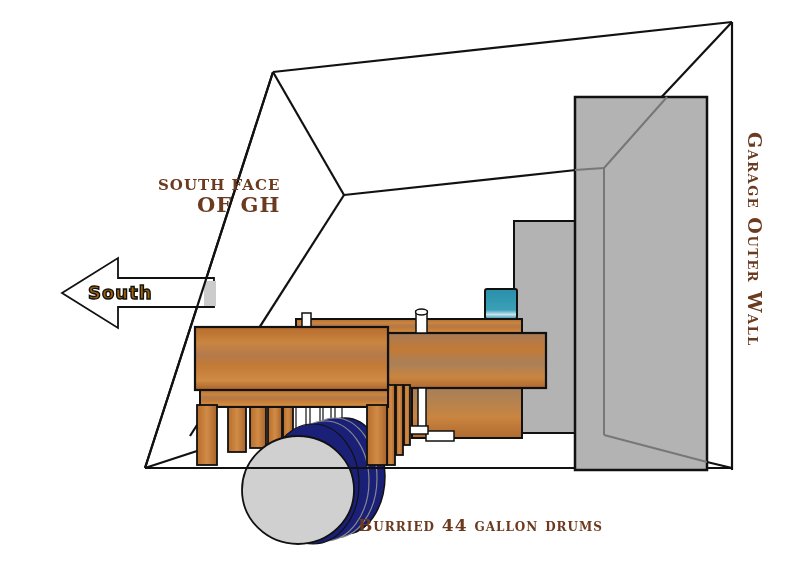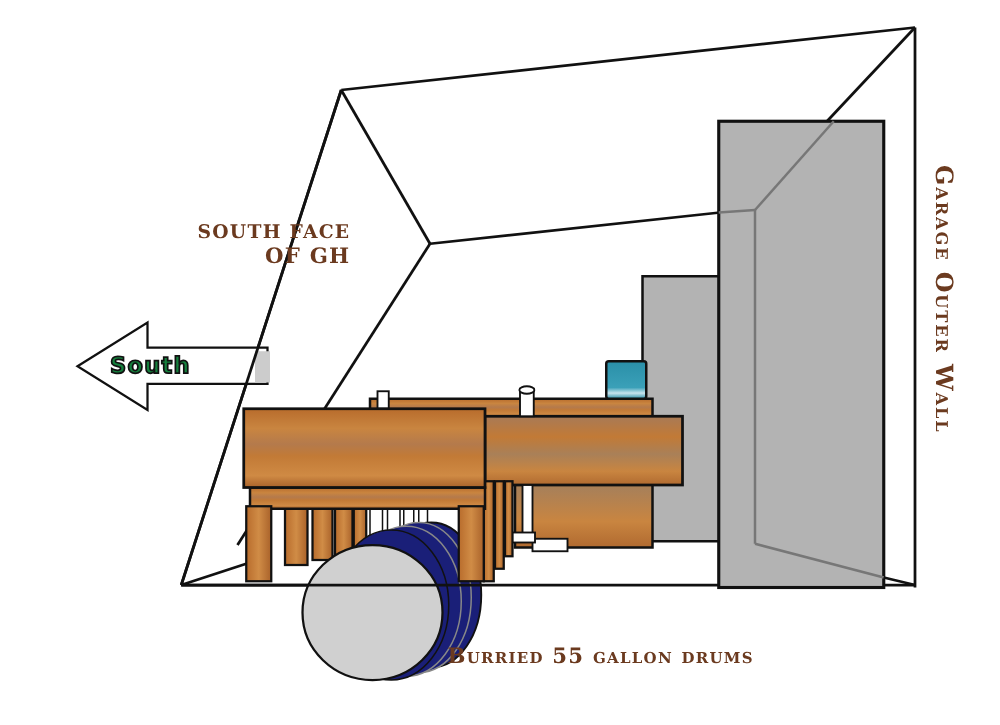--- a/index.html
+++ b/index.html
@@ -1,24 +1,24 @@
 <!DOCTYPE html>
 <html><head>
 <meta charset="utf-8">
 <style>
   html, body { margin:0; padding:0; background:#ffffff; }
   body { width:800px; height:580px; position:relative; overflow:hidden; font-family:"DejaVu Sans", sans-serif; }
   #stage { position:absolute; left:0; top:0; width:800px; height:580px; }
   .label { position:absolute; color:#6b3a1f; font-family:"DejaVu Serif", serif; font-weight:bold; letter-spacing:1px; white-space:nowrap; }
   #lbl-south-face { left:158px; top:175px; font-size:15px; text-align:right; line-height:20px; }
-  #lbl-south-face .l2 { font-size:17px; display:block; }
+  #lbl-south-face .l2 { font-size:21px; display:block; }
   #lbl-garage { left:740px; top:132px; width:30px; height:260px; }
   #lbl-garage span { display:block; transform:rotate(90deg); transform-origin:0 0; position:absolute; left:26px; top:0; font-size:19px; font-variant:small-caps; letter-spacing:1.5px; }
   #lbl-drums { left:358px; top:515px; font-size:17px; font-variant:small-caps; letter-spacing:1px; }
-  #arrow-text { position:absolute; left:88px; top:282px; font-family:"DejaVu Sans", sans-serif; font-weight:bold; font-size:18px; color:#15803d; -webkit-text-stroke:1.4px #111; letter-spacing:1px; }
+  #arrow-text { position:absolute; left:88px; top:282px; font-family:"DejaVu Sans", sans-serif; font-weight:bold; font-size:18px; color:#a16207; -webkit-text-stroke:1.4px #111; letter-spacing:1px; }
 </style>
 </head>
 <body>
 
 <svg id="stage" viewBox="0 0 800 580" xmlns="http://www.w3.org/2000/svg">
   <defs>
     <linearGradient id="woodA" x1="0" y1="0" x2="0" y2="1">
       <stop offset="0" stop-color="#b86c2c"></stop>
       <stop offset="0.25" stop-color="#c98540"></stop>
       <stop offset="0.45" stop-color="#b47a4c"></stop>
@@ -131,13 +131,13 @@
 
 <div id="lbl-south-face" class="label">
   <span>SOUTH FACE</span>
   <span class="l2">OF GH</span>
 </div>
 
 <div id="lbl-garage" class="label">
   <span>Garage Outer Wall</span>
 </div>
 
-<div id="lbl-drums" class="label">Burried 55 gallon drums</div>
+<div id="lbl-drums" class="label">Burried 44 gallon drums</div>
 
 </body></html>

